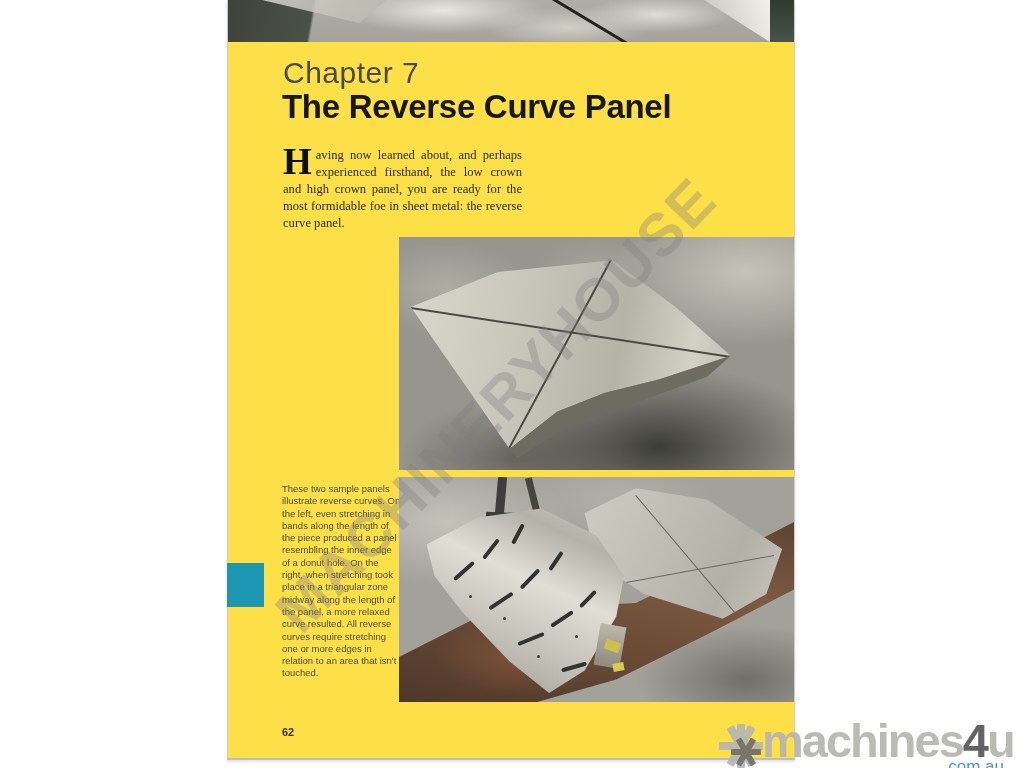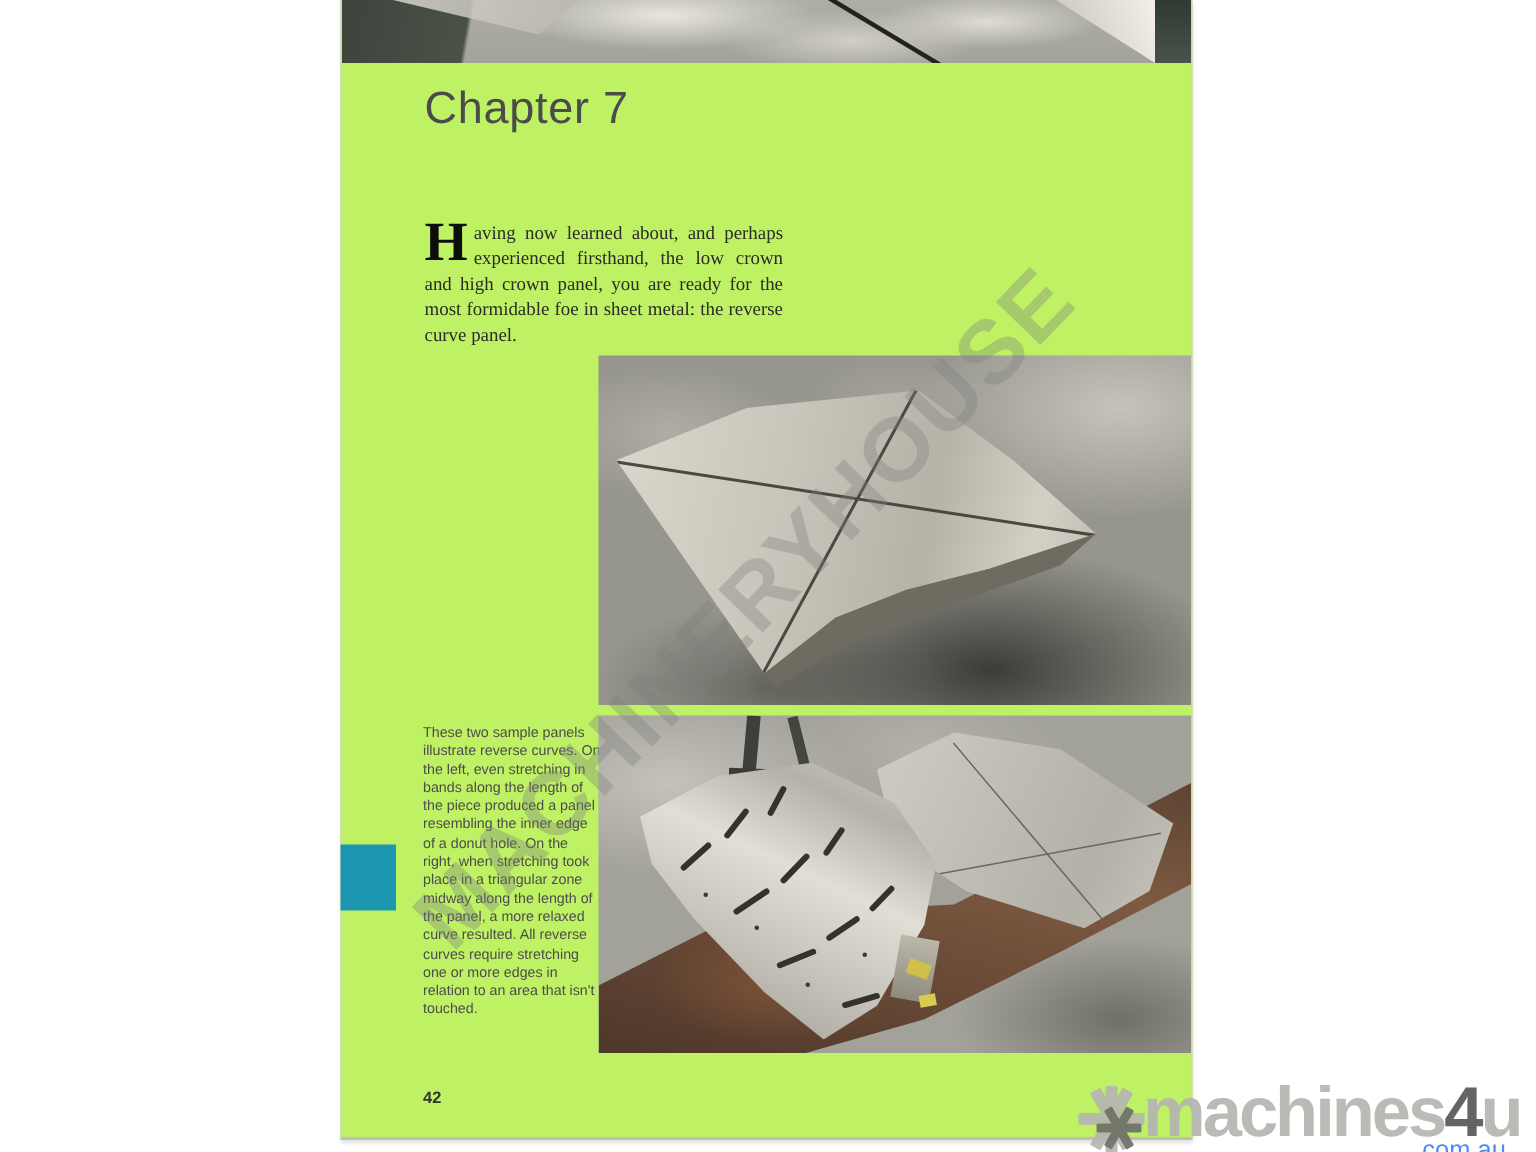--- a/index.html
+++ b/index.html
@@ -2,21 +2,21 @@
 <html><head>
 <meta charset="utf-8">
 <style>
   * { margin:0; padding:0; box-sizing:border-box; }
   html,body { width:1024px; height:768px; background:#ffffff; overflow:hidden;
               font-family:"Liberation Sans", sans-serif; }
   .stage { position:relative; width:1024px; height:768px; background:#fff; }
 
   
   .page { position:absolute; left:227px; top:0; width:568px; height:760px;
-          background:#bef264; border-left:1px solid #cfcfcb; border-right:1px solid #cfcfcb;
+          background:#fde047; border-left:1px solid #cfcfcb; border-right:1px solid #cfcfcb;
           border-bottom:2px solid #bdbdb9; box-shadow:0 2px 3px rgba(0,0,0,0.12); }
 
   
   .top-strip { position:absolute; left:0; top:0; width:100%; height:42px; overflow:hidden;
     background-image:
       linear-gradient(100deg, #3e443d 0%, #4a5146 15%, rgba(0,0,0,0) 15.5%),
       radial-gradient(ellipse 30% 90% at 38% 25%, #e8e6de, rgba(0,0,0,0) 60%),
       radial-gradient(ellipse 25% 80% at 60% 65%, #d0cec5, rgba(0,0,0,0) 60%),
       radial-gradient(ellipse 22% 70% at 76% 35%, #dedcd3, rgba(0,0,0,0) 60%),
       linear-gradient(#aeaea6, #a3a39b); }
@@ -130,20 +130,21 @@
   <div class="page">
 
     <div class="top-strip">
       <div class="strip-left-sheet"></div>
       <div class="strip-dark-line"></div>
       <div class="strip-metal-corner"></div>
       <div class="strip-right-band"></div>
     </div>
 
     <div class="chapter-label">Chapter 7</div>
+    <div class="page-title">The Reverse Curve Panel</div>
 
     <div class="columns">
       <div class="col left">
         <p><span class="dropcap">H</span><span>aving now learned about, and perhaps experienced firsthand, the low crown and high crown panel, you are ready for the most formidable foe in sheet metal: the reverse curve panel.</span></p>
       </div>
     </div>
 
     <div class="figure1">
       <div class="panel1"></div>
       <div class="panel1-underside"></div>
@@ -179,21 +180,21 @@
       <div class="doth" style="left:104px;top:140px;"></div>
       <div class="doth" style="left:138px;top:178px;"></div>
       <div class="doth" style="left:176px;top:158px;"></div>
       <div class="clamp-body"></div>
       <div class="clamp-y1"></div>
       <div class="clamp-y2"></div>
     </div>
 
     <div class="section-tab"></div>
 
-    <div class="page-number">42</div>
+    <div class="page-number">62</div>
 
     <div class="watermark">MACHINERYHOUSE</div>
   </div>
 
   <div class="m4u">
     <div class="m4u-star">
       <span class="arm" style="--r:0deg"></span>
       <span class="arm" style="--r:60deg"></span>
       <span class="arm" style="--r:120deg"></span>
       <span class="arm" style="--r:90deg"></span>

